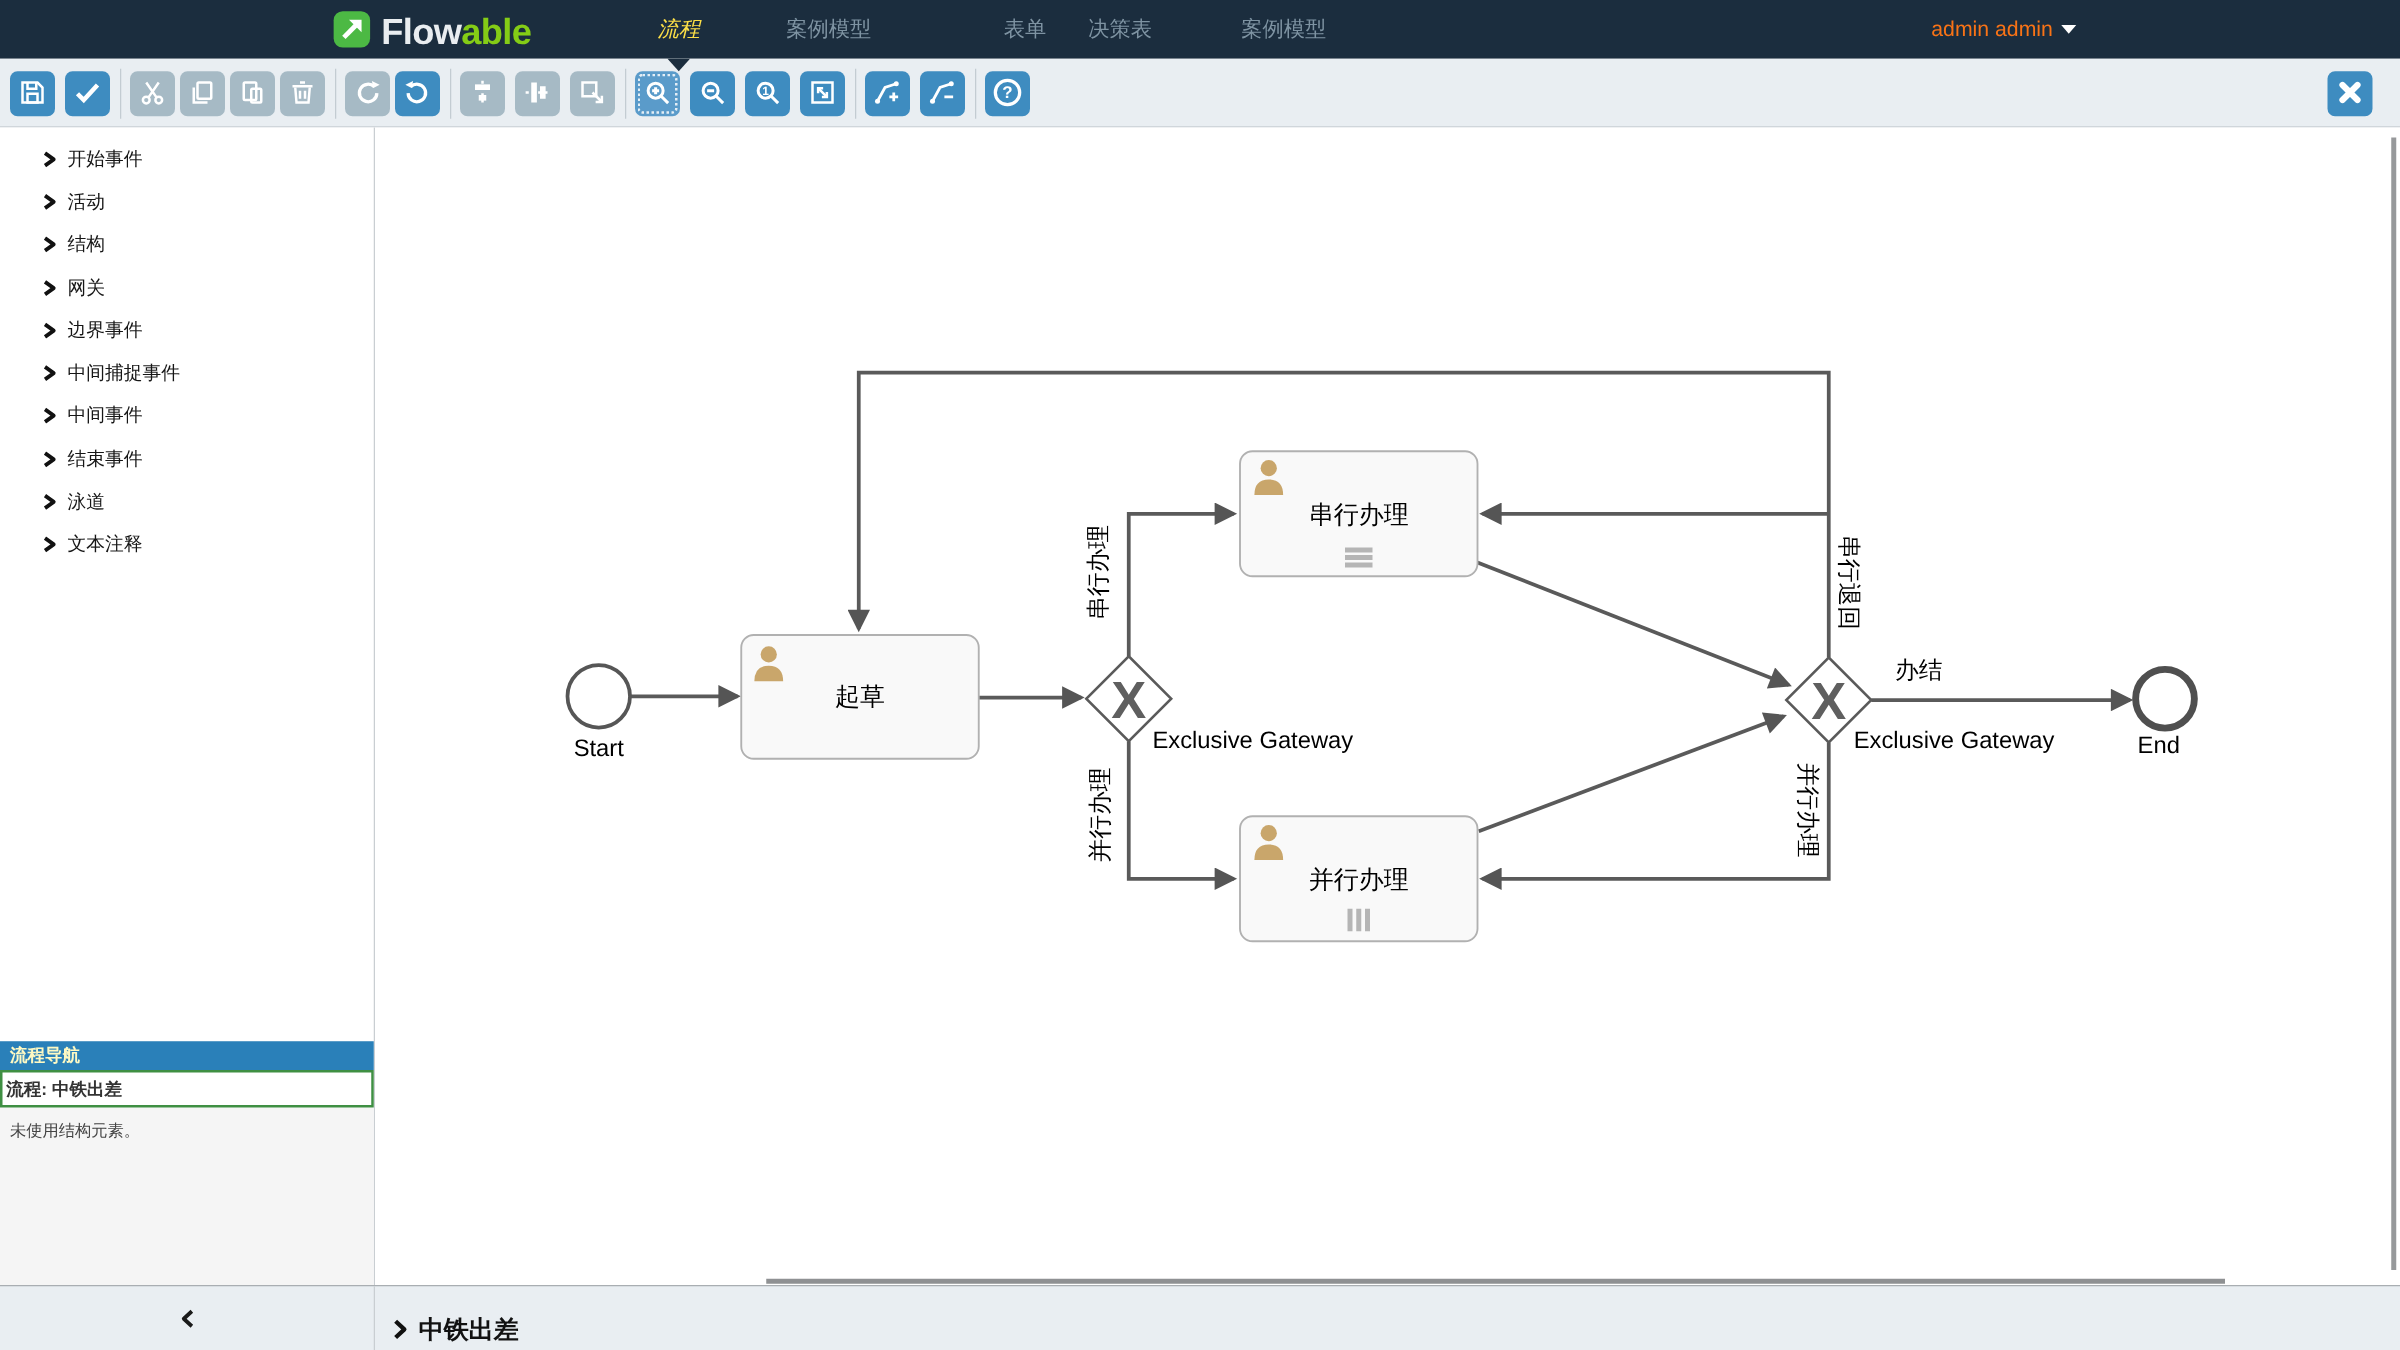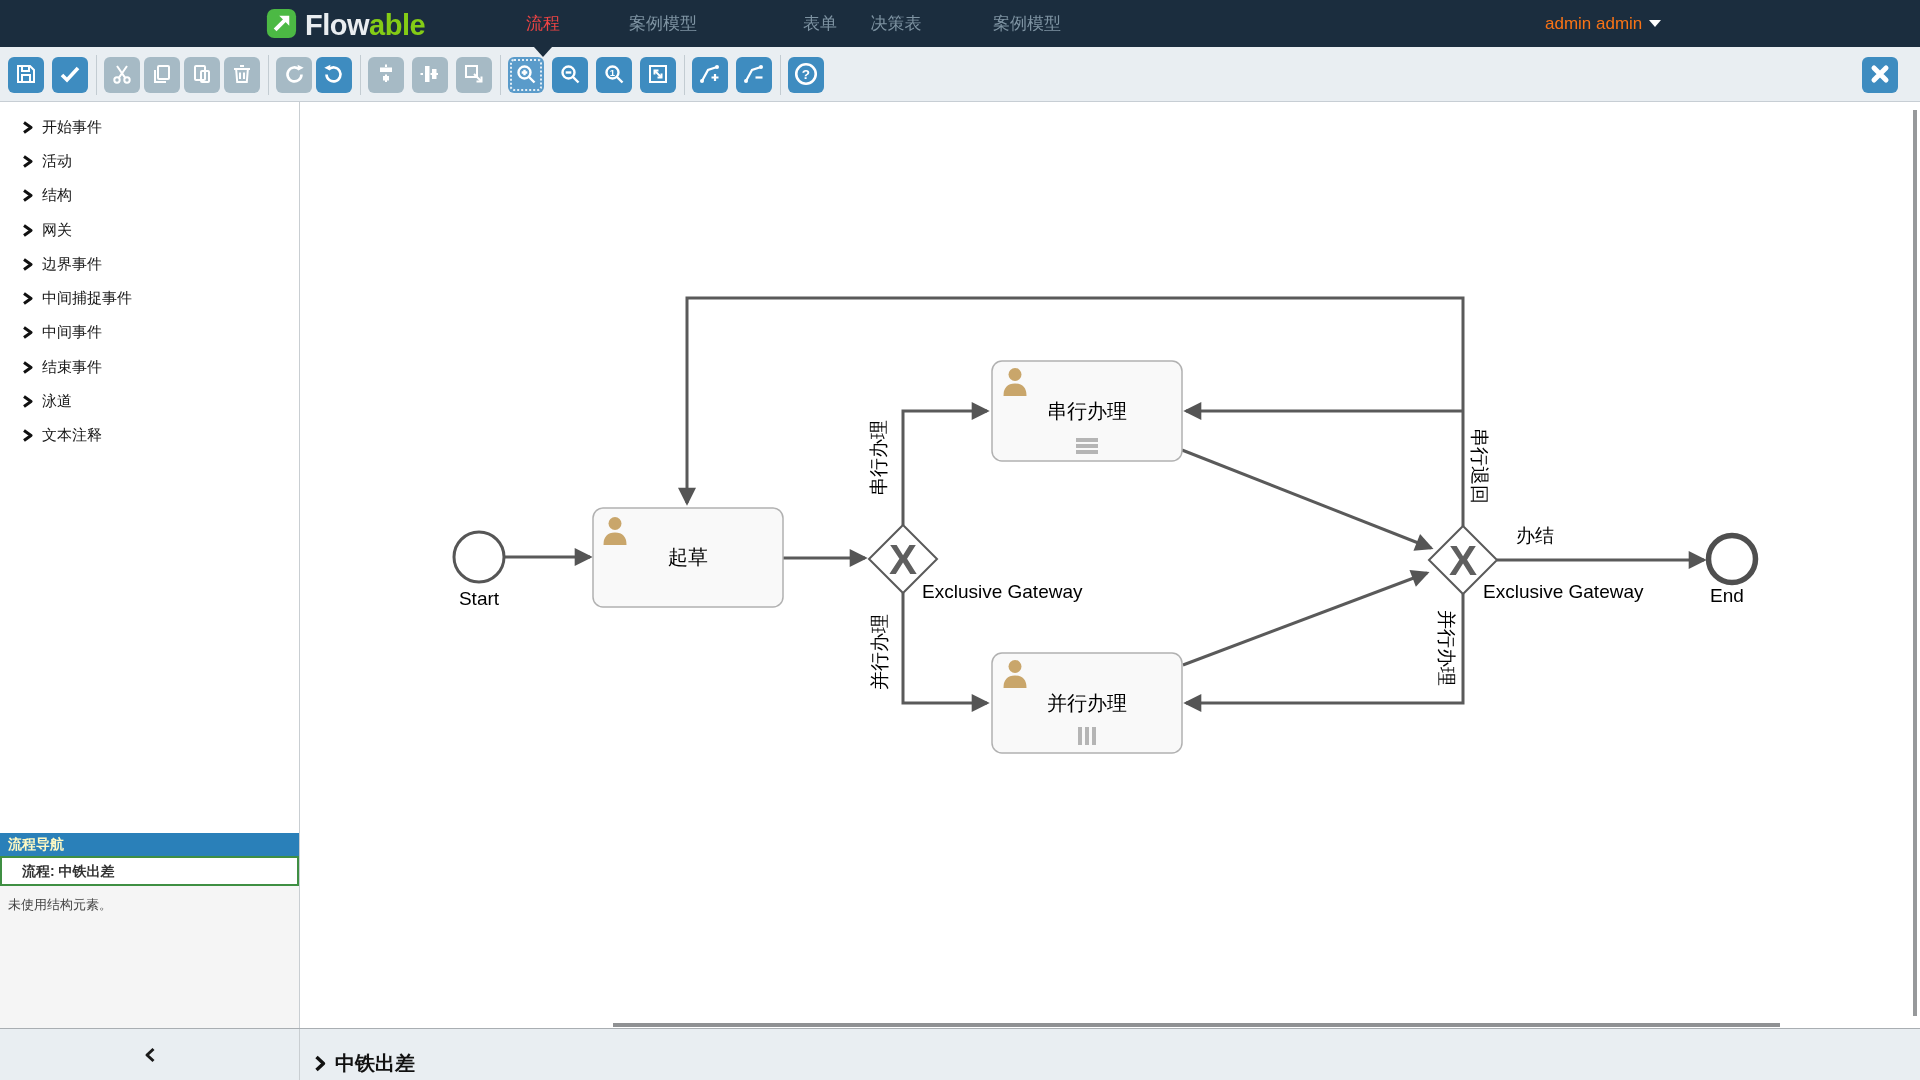--- a/index.html
+++ b/index.html
@@ -6,21 +6,21 @@
   html,body { width:1920px; height:1080px; overflow:hidden;
     font-family:"Liberation Sans","DejaVu Sans",sans-serif; background:#fff; }
 
   
   #navbar { position:absolute; left:0; top:0; width:1920px; height:47px; background:#1b2d3e; }
   #brand { position:absolute; left:266px; top:8px; display:flex; align-items:center; gap:8px; cursor:pointer; }
   #brand .word { font-size:29px; font-weight:bold; letter-spacing:-.5px; color:#e9edf0; }
   #brand .word .suffix { color:#84cc16; }
   .nav-tab { position:absolute; top:0; height:47px; line-height:47px; transform:translateX(-50%);
     font-size:17px; color:#7e93a2; cursor:pointer; white-space:nowrap; }
-  .nav-tab.active { color:#ef4444; }
+  .nav-tab.active { color:#fde047;font-style:italic; }
   #tab-caret { position:absolute; left:543px; top:47px; transform:translateX(-50%);
     width:0; height:0; border-left:9px solid transparent; border-right:9px solid transparent;
     border-top:10px solid #1b2d3e; z-index:5; }
   #user-menu { position:absolute; left:1545px; top:0; height:47px; display:flex; align-items:center;
     gap:7px; color:#f97316; font-size:17px; cursor:pointer; }
   #user-caret { width:0; height:0; border-left:6px solid transparent; border-right:6px solid transparent;
     border-top:7px solid #fff; }
 
   
   #toolbar { position:absolute; left:0; top:47px; width:1920px; height:55px;
@@ -30,27 +30,27 @@
   .tbtn.blue { background:#3e8cc0; }
   .tbtn.gray { background:#a6bac5; }
   .tbtn.selected { background:#5a9bca; outline:2px dotted #e3eef6; outline-offset:-4px; }
   .tsep { position:absolute; top:8px; width:1px; height:40px; background:#c3ccd2; }
   #close-btn { left:auto; right:22px; }
 
   
   #sidebar { position:absolute; left:0; top:102px; width:300px; height:978px; background:#fff;
     border-right:1px solid #c9ced2; }
   #palette { position:absolute; left:0; top:8px; width:100%; }
-  .pal-item { height:34.3px; display:flex; align-items:center; gap:9px; padding-left:22px;
+  .pal-item { height:34.3px; display:flex; align-items:center; gap:9px; padding-left:34px;
     font-size:15px; color:#161616; cursor:pointer; }
   #navigator { position:absolute; left:0; top:731px; width:299px; height:195px; background:#f5f5f5; }
   #nav-header { height:23px; background:#2a80b9; color:#fef9c3; font-size:14px; font-weight:bold;
     line-height:23px; padding-left:8px; }
   #nav-selected { height:30px; background:#fff; border:2px solid #3f8f43; line-height:26px;
-    padding-left:20px; font-size:14px; font-weight:bold; color:#333; cursor:pointer; }
+    padding-left:3px; font-size:14px; font-weight:bold; color:#333; cursor:pointer; }
   #nav-empty { padding:10px 8px; font-size:13px; color:#444; }
 
   
   #bottombar { position:absolute; left:0; top:1028px; width:1920px; height:52px;
     background:#e9eef2; border-top:1px solid #a9aeb2; }
   #collapse-cell { position:absolute; left:0; top:0; width:300px; height:52px;
     border-right:1px solid #c9ced2; display:flex; align-items:center; justify-content:center; cursor:pointer; }
   #crumb { position:absolute; left:314px; top:0; height:68px; display:flex; align-items:center; gap:9px; }
   #crumb-title { font-size:20px; font-weight:bold; color:#111; }
 

